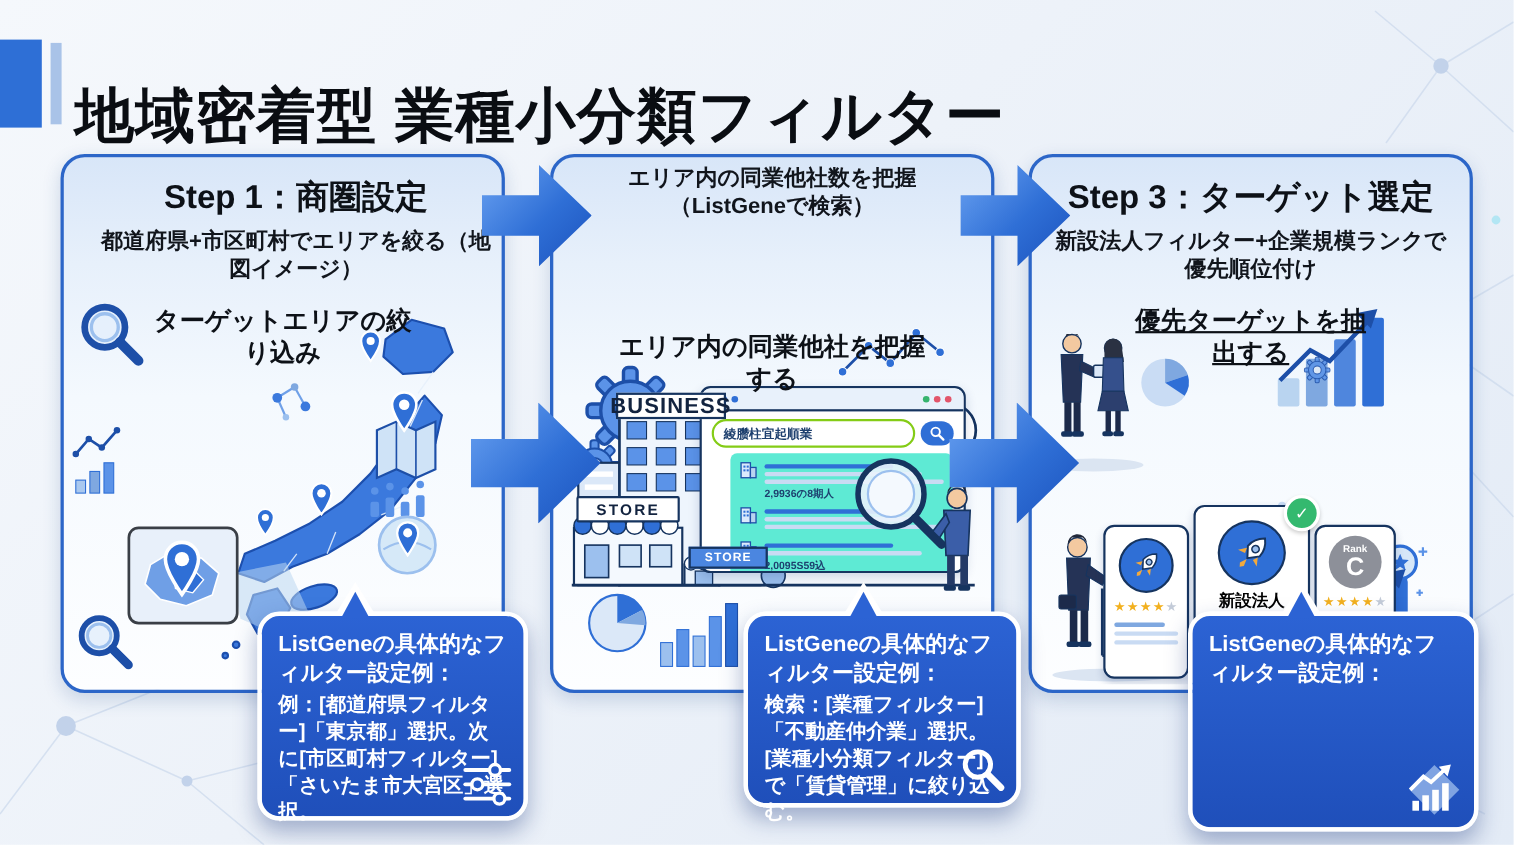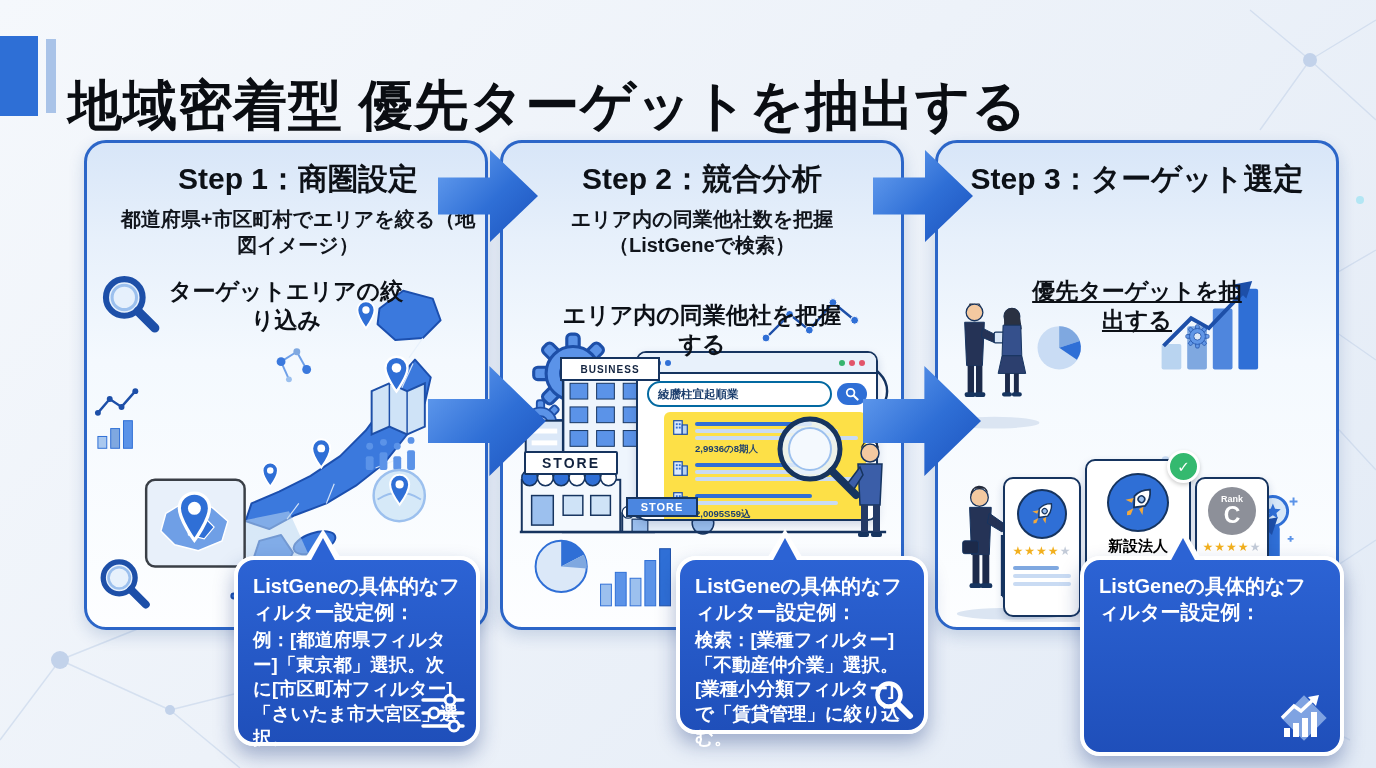--- a/index.html
+++ b/index.html
@@ -18,21 +18,21 @@
     position:absolute;left:68px;top:34px;font-size:54px;font-weight:900;color:#0a0d12;
     letter-spacing:1px;white-space:nowrap;
   }
   
   .card{
     position:absolute;top:140px;width:404px;height:490px;box-sizing:border-box;
     border:3px solid #2c66c8;border-radius:22px;
     background:linear-gradient(180deg,#d8e6f8 0%,#e7f0fb 20%,#f4f9fe 45%,#fdfeff 100%);
     box-shadow:0 6px 16px rgba(30,70,140,.18);
   }
-  .card-1{left:84px;padding-left:24px;} .card-2{left:500px;} .card-3{left:935px;}
+  .card-1{left:55px;padding-left:24px;} .card-2{left:500px;} .card-3{left:935px;}
   .card-heading{margin-top:16px;text-align:center;font-size:30px;font-weight:900;color:#0d1117;}
   .card-subtitle{margin:6px auto 0;max-width:360px;text-align:center;font-size:20px;font-weight:800;color:#11151c;line-height:1.3;}
   .illus{position:absolute;left:5px;right:5px;top:130px;bottom:5px;border-radius:0 0 18px 18px;overflow:hidden;}
   .caption{position:relative;z-index:4;margin:4px auto 0;text-align:center;font-size:23px;font-weight:900;color:#0d1117;line-height:1.25;}
   .cap-1{max-width:250px;} .cap-2{max-width:280px;margin-top:28px;} .cap-3{max-width:215px;text-decoration:underline;}
   .scene{position:absolute;inset:0;}
   
   .block-arrow{
     position:absolute;z-index:5;
     background:linear-gradient(135deg,#6ba3f2 0%,#2f6fd6 55%,#1b52bd 100%);
@@ -66,36 +66,36 @@
   .browser{
     position:absolute;left:128px;top:78px;width:242px;height:170px;z-index:2;box-sizing:border-box;
     background:#fff;border:2.5px solid #16345f;border-radius:10px;overflow:hidden;
     box-shadow:0 4px 10px rgba(20,50,110,.18);
   }
   .browser-head{height:19px;background:#e8f1fb;border-bottom:2px solid #16345f;display:flex;align-items:center;padding:0 7px;}
   .dot{width:6px;height:6px;border-radius:50%;margin-right:4px;}
   .dot-blue{background:#2f6fd6}.dot-green{background:#37b46e}.dot-red{background:#e2556a}
   .head-spacer{flex:1}
   .search-row{display:flex;align-items:center;margin:7px 9px 5px;}
-  .search-pill{flex:1;height:22px;border:2px solid #0369a1;border-radius:13px;background:#fff;
+  .search-pill{flex:1;height:22px;border:2px solid #84cc16;border-radius:13px;background:#fff;
     display:flex;align-items:center;padding:0 9px;font-size:11.5px;font-weight:800;color:#1d3f6e;overflow:hidden;white-space:nowrap;}
   .search-btn{width:30px;height:22px;margin-left:5px;border-radius:12px;background:#2f6fd6;display:flex;align-items:center;justify-content:center;}
-  .results{margin:0 10px 6px 26px;background:#fde047;border-radius:6px;padding:6px 8px 2px;}
+  .results{margin:0 10px 6px 26px;background:#5eead4;border-radius:6px;padding:6px 8px 2px;}
   .result-row{display:flex;align-items:flex-start;}
   .row-icon{width:17px;height:17px;margin:1px 6px 0 0;flex:none;}
   .row-lines{flex:1;padding-top:1px;}
   .row-line{height:4px;border-radius:2px;background:#c9dbf3;margin:3px 0;}
   .row-line.dark{background:#2f6fd6;width:72%;}
   .row-line.mid{width:88%;}
   .row-count{font-size:9.5px;font-weight:800;color:#1d3f6e;margin:0 0 3px 23px;}
   .bldg-label{
     position:absolute;z-index:3;box-sizing:border-box;background:#fff;border:2px solid #16345f;
     font-weight:800;color:#12233f;text-align:center;display:flex;align-items:center;justify-content:center;
   }
-  .label-business{left:52px;top:84px;width:100px;height:24px;font-size:10px;letter-spacing:1px;}
+  .label-business{left:52px;top:84px;width:100px;height:24px;font-size:20px;letter-spacing:1px;}
   .label-store-left{left:16px;top:178px;width:94px;height:24px;font-size:14px;letter-spacing:2px;border-radius:2px;}
   .label-store-right{left:118px;top:224px;width:72px;height:20px;font-size:11px;letter-spacing:1px;background:#4b86e0;color:#fff;}
   .person-layer{position:absolute;left:262px;top:136px;width:132px;height:132px;z-index:3;}
   
   .mini-card{
     position:absolute;z-index:2;box-sizing:border-box;background:#fff;border:2px solid #16345f;border-radius:10px;
     box-shadow:0 4px 8px rgba(20,50,110,.2);display:flex;flex-direction:column;align-items:center;
   }
   .mc1{left:60px;top:204px;width:78px;height:140px;padding-top:10px;}
   .mc2{left:142px;top:186px;width:106px;height:180px;padding-top:12px;z-index:3;}
@@ -189,21 +189,21 @@
     </g>
     <g fill="#a5e4f2" opacity="0.8">
       <circle cx="1148" cy="398" r="6"></circle>
         <circle cx="1185" cy="688" r="4"></circle>
         <circle cx="1360" cy="200" r="4"></circle>
     </g>
   </svg>
 
   <div class="title-square"></div>
   <div class="title-bar"></div>
-  <h1 class="page-title">地域密着型 優先ターゲットを抽出する</h1>
+  <h1 class="page-title">地域密着型 業種小分類フィルター</h1>
 
   <div class="block-arrow arrow-top-1"></div>
   <div class="block-arrow arrow-top-2"></div>
   <div class="block-arrow arrow-mid-1"></div>
   <div class="block-arrow arrow-mid-2"></div>
 
   <section class="card card-1">
     <div class="card-heading">Step 1：商圏設定</div>
     <div class="card-subtitle">都道府県+市区町村でエリアを絞る（地図イメージ）</div>
     <div class="illus">
@@ -285,21 +285,20 @@
           <path d="M290 230 Q312 216 334 230" stroke="#9cc0ee" stroke-width="2" fill="none"></path>
           <use href="#pin" transform="translate(301,204) scale(0.95)"></use>
         </g>
 
         <use href="#mag" transform="translate(6,288) scale(1.35)"></use>
       </svg>
     </div>
   </section>
 
   <section class="card card-2">
-    <div class="card-heading">Step 2：競合分析</div>
     <div class="card-subtitle">エリア内の同業他社数を把握（ListGeneで検索）</div>
     <div class="illus">
       <div class="caption cap-2">エリア内の同業他社を把握する</div>
       <svg class="scene" viewBox="0 0 394 352">
 
         <g>
           <polyline points="262,66 286,42 306,58 330,30 352,48" fill="none" stroke="#1d4fa8" stroke-width="2.5"></polyline>
           <circle cx="262" cy="66" r="4" fill="#2f6fd6" stroke="#fff"></circle>
             <circle cx="286" cy="42" r="4" fill="#2f6fd6" stroke="#fff"></circle>
           <circle cx="306" cy="58" r="4" fill="#2f6fd6" stroke="#fff"></circle>
@@ -468,20 +467,21 @@
           <rect x="103" y="96" width="7" height="28" fill="#243a66"></rect>
           <rect x="88" y="123" width="11" height="5" rx="2" fill="#16345f"></rect>
           <rect x="101" y="123" width="11" height="5" rx="2" fill="#16345f"></rect>
         </g>
       </svg>
     </div>
   </section>
 
   <section class="card card-3">
     <div class="card-heading">Step 3：ターゲット選定</div>
+    <div class="card-subtitle">新設法人フィルター+企業規模ランクで優先順位付け</div>
     <div class="illus">
       <div class="caption cap-3">優先ターゲットを抽出する</div>
       <svg class="scene" viewBox="0 0 394 352">
 
         <g transform="translate(222,6)">
           <rect x="0" y="66" width="20" height="26" rx="2" fill="#b9d4f0"></rect>
           <rect x="26" y="48" width="20" height="44" rx="2" fill="#7fa8e0"></rect>
           <rect x="52" y="30" width="20" height="62" rx="2" fill="#4f86dd"></rect>
           <rect x="78" y="10" width="20" height="82" rx="2" fill="#2f6fd6"></rect>
           <polyline points="2,68 30,40 48,50 88,8" fill="none" stroke="#1d4fa8" stroke-width="4"></polyline>

